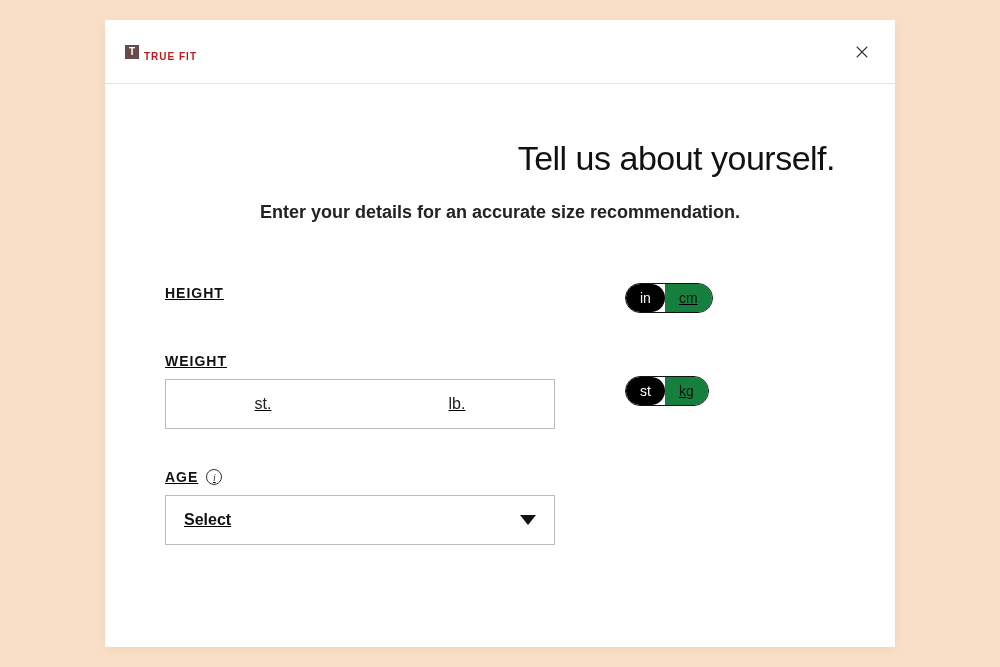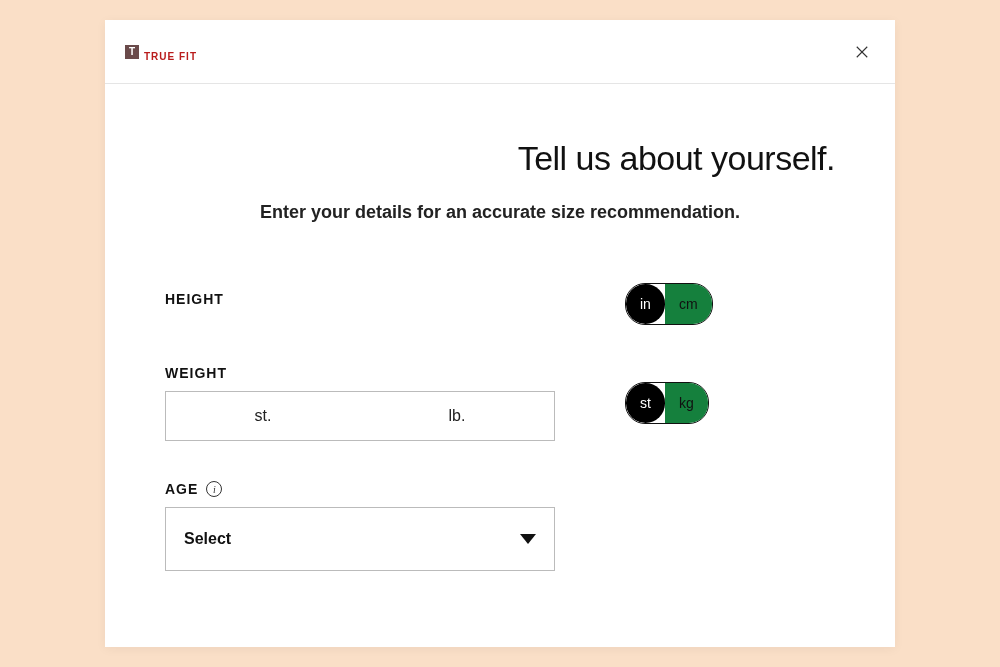--- a/index.html
+++ b/index.html
@@ -78,20 +78,21 @@
       margin-top: 24px;
       font-weight: 700;
     }
 
     .form { margin-top: 60px; }
 
     .field-row {
       display: flex;
       align-items: center;
       margin-bottom: 40px;
+      text-decoration: underline;
     }
     .field-left { width: 390px; }
     .field-right { flex: 1; display: flex; align-items: center; padding-left: 70px; }
 
     .label-row {
       display: flex;
       align-items: center;
       gap: 8px;
       margin-bottom: 10px;
     }
@@ -125,41 +126,41 @@
       display: flex;
       align-items: center;
       justify-content: center;
       font-size: 16px;
       color: #222;
       cursor: text;
     }
 
     .select-wrap {
       position: relative;
-      height: 64px;
+      height: 50px;
       border: 1px solid #bbb;
       display: flex;
       align-items: center;
       padding: 0 18px;
       cursor: pointer;
       justify-content: space-between;
     }
     .select-value { font-size: 16px; font-weight: 600; color: #111; }
     .caret {
       width: 0; height: 0;
       border-left: 8px solid transparent;
       border-right: 8px solid transparent;
       border-top: 10px solid #111;
     }
 
     .toggle {
       display: inline-flex;
       border: 1px solid #111;
       border-radius: 20px;
-      height: 42px;
+      height: 30px;
       overflow: hidden;
     }
     .toggle-opt {
       padding: 0 14px;
       display: flex;
       align-items: center;
       font-size: 14px;
       background: #15803d;
       color: #111;
       border: none;

